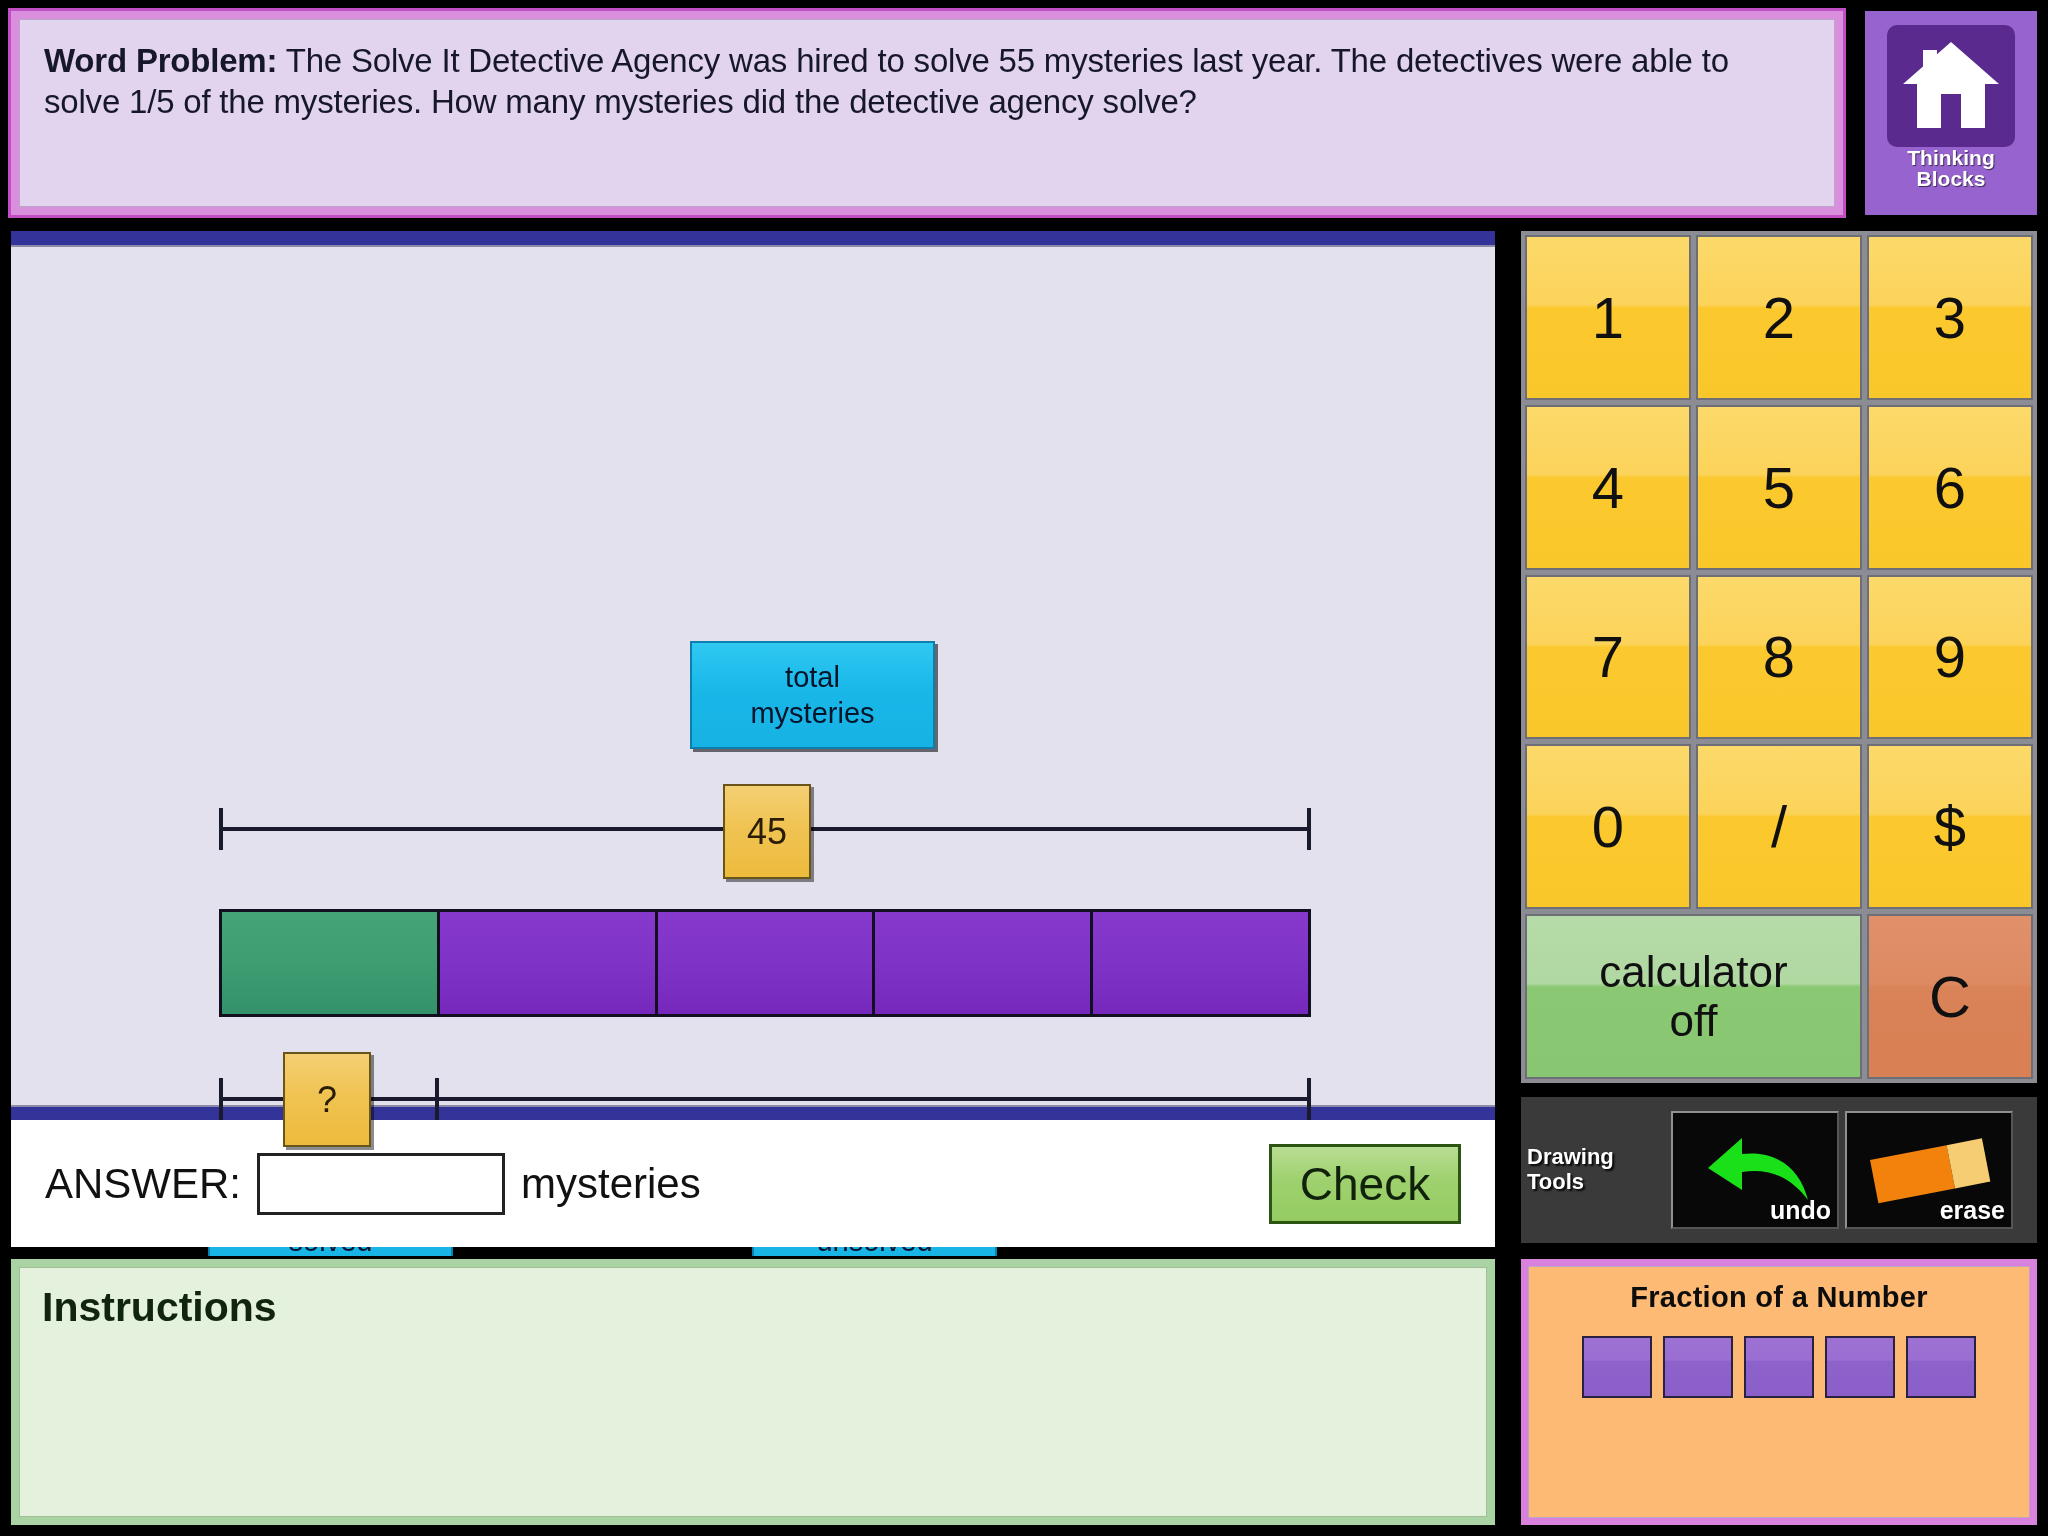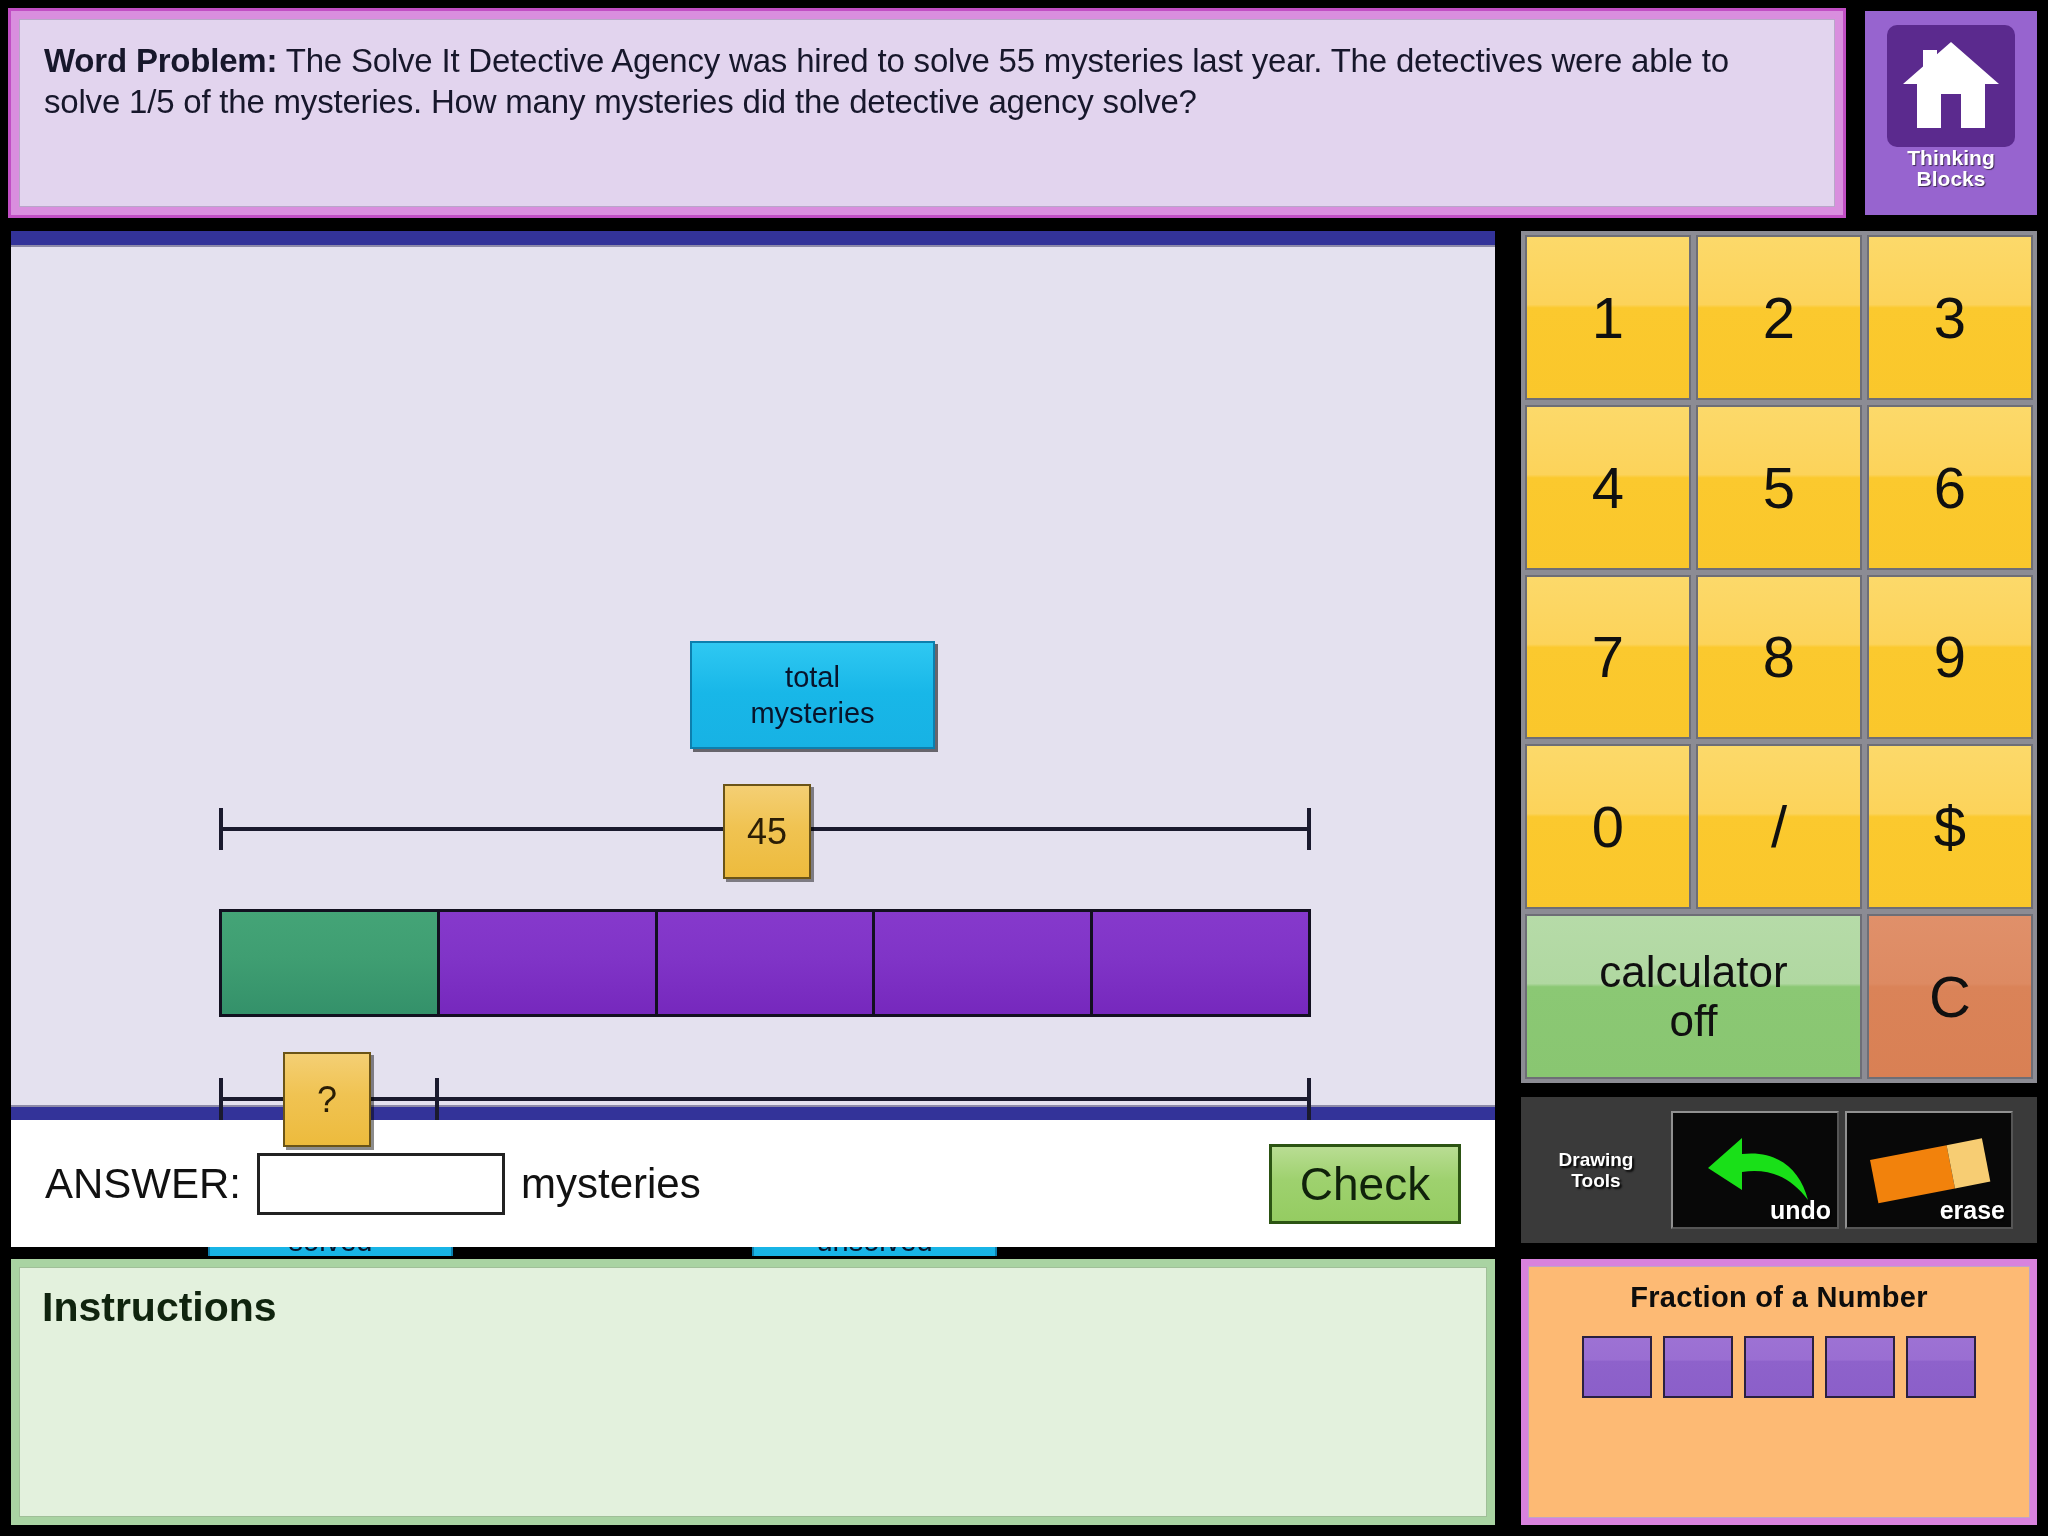--- a/index.html
+++ b/index.html
@@ -177,22 +177,22 @@
   }
 
   
   .tools {
     position: absolute; left: 1518px; top: 1094px;
     width: 522px; height: 152px;
     background: #3a3a3a; border: 3px solid #000;
     display: flex; align-items: center; padding: 0 6px; gap: 6px;
   }
   .tools-label {
-    color: #fff; font-weight: bold; font-size: 19px;
-    line-height: 1.12; text-align: center; width: 138px;
+    color: #fff; font-weight: bold; font-size: 22px;
+    line-height: 1.12; width: 138px;
     text-shadow: 2px 2px 2px rgba(0,0,0,.9);
   }
   .tool-btn {
     position: relative;
     width: 168px; height: 118px;
     background: #080808;
     border: 2px solid #555; border-top-color: #909090; border-left-color: #909090;
     display: flex; align-items: center; justify-content: center;
   }
   .tool-cap {

